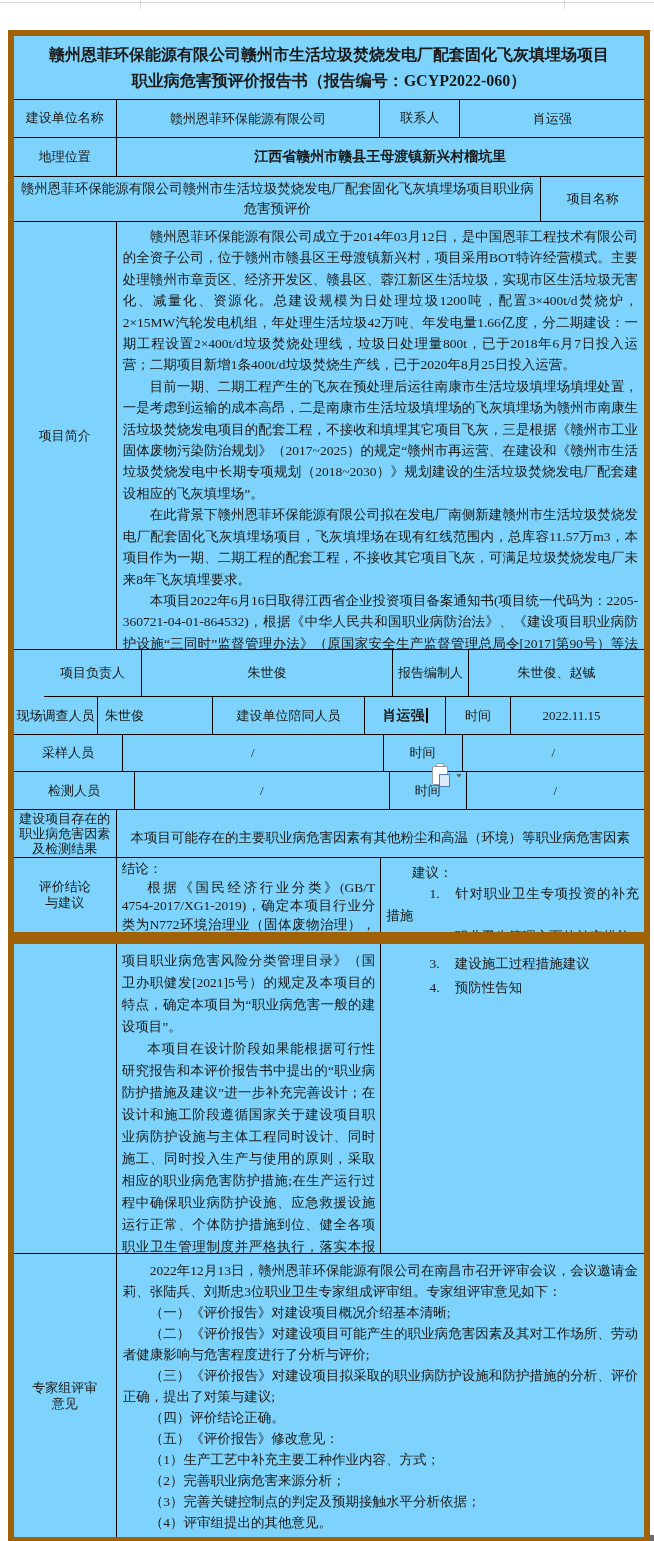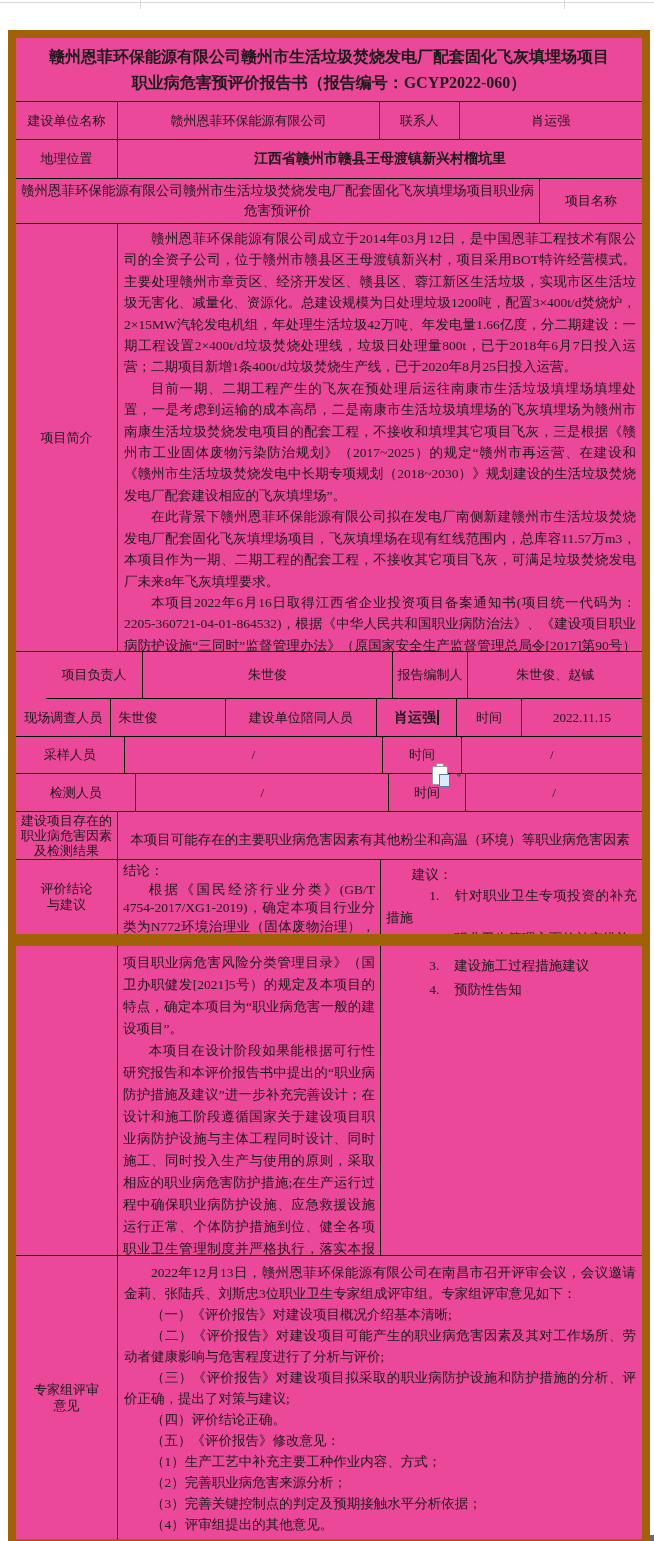--- a/index.html
+++ b/index.html
@@ -1,17 +1,17 @@
 <!DOCTYPE html>
 <html><head>
 <meta charset="utf-8">
 <style>
   html,body{margin:0;padding:0;background:#ffffff;}
   body{width:654px;height:1541px;position:relative;font-family:"Liberation Serif","DejaVu Serif",serif;color:#1a1a1a;}
-  .tbl{position:absolute;border:8px solid #a16207;background:#ec4899;box-sizing:border-box;}
+  .tbl{position:absolute;border:6px solid #a16207;background:#7dd3fc;box-sizing:border-box;}
   .row{display:flex;border-bottom:1px solid #000;box-sizing:border-box;}
   .row:last-child{border-bottom:none;}
   .c{box-sizing:border-box;border-right:1px solid #000;overflow:hidden;}
   .c:last-child{border-right:none;}
   .lab{display:flex;flex-direction:column;align-items:center;justify-content:center;font-size:13px;line-height:16px;text-align:center;}
   .vcen{display:flex;align-items:center;justify-content:center;font-size:13px;text-align:center;}
   .vleft{display:flex;align-items:center;justify-content:flex-start;font-size:13px;padding-left:7px;}
   .bold{font-weight:bold;}
   .title-cell{display:flex;flex-direction:column;align-items:center;justify-content:center;font-weight:bold;font-size:16px;line-height:26px;}
   .bodytxt{font-size:13.5px;line-height:21.4px;text-align:justify;padding:4px 6px 2px 6px;}
@@ -43,21 +43,21 @@
 
 <div class="tbl" style="left:8px;top:30px;width:642px;">
 
   <div class="row" style="height:64px;">
     <div class="c title-cell" style="width:638px;">
       <div>赣州恩菲环保能源有限公司赣州市生活垃圾焚烧发电厂配套固化飞灰填埋场项目</div>
       <div>职业病危害预评价报告书（报告编号：GCYP2022-060）</div>
     </div>
   </div>
 
-  <div class="row" style="height:38px;">
+  <div class="row" style="height:38px;font-family:Liberation Mono, monospace;">
     <div class="c lab" style="width:104px;">建设单位名称</div>
     <div class="c vcen" style="width:267px;">赣州恩菲环保能源有限公司</div>
     <div class="c lab" style="width:81px;">联系人</div>
     <div class="c vcen" style="width:186px;">肖运强</div>
   </div>
 
   <div class="row" style="height:39px;">
     <div class="c lab" style="width:104px;">地理位置</div>
     <div class="c vcen bold" style="width:534px;font-size:14px;">江西省赣州市赣县王母渡镇新兴村榴坑里</div>
   </div>
@@ -78,21 +78,21 @@
   </div>
 
   <div class="row" style="height:47px;margin-left:30px;">
     <div class="c lab" style="width:104px;">项目负责人</div>
     <div class="c vcen" style="width:267px;">朱世俊</div>
     <div class="c lab" style="width:81px;">报告编制人</div>
     <div class="c vcen" style="width:186px;">朱世俊、赵铖</div>
   </div>
 
   <div class="row" style="height:38px;">
-    <div class="c lab" style="width:96px;text-align:right;">现场调查人员</div>
+    <div class="c lab" style="width:84px;text-align:right;">现场调查人员</div>
     <div class="c vleft" style="width:115px;">朱世俊</div>
     <div class="c vcen" style="width:152px;">建设单位陪同人员</div>
     <div class="c vcen" style="width:81px;">
       <span class="bold" style="font-size:14px;">肖运强</span>
         <span class="cursor"></span>
     </div>
     <div class="c lab" style="width:65px;">时间</div>
     <div class="c vcen" style="width:121px;">2022.11.15</div>
   </div>
 

